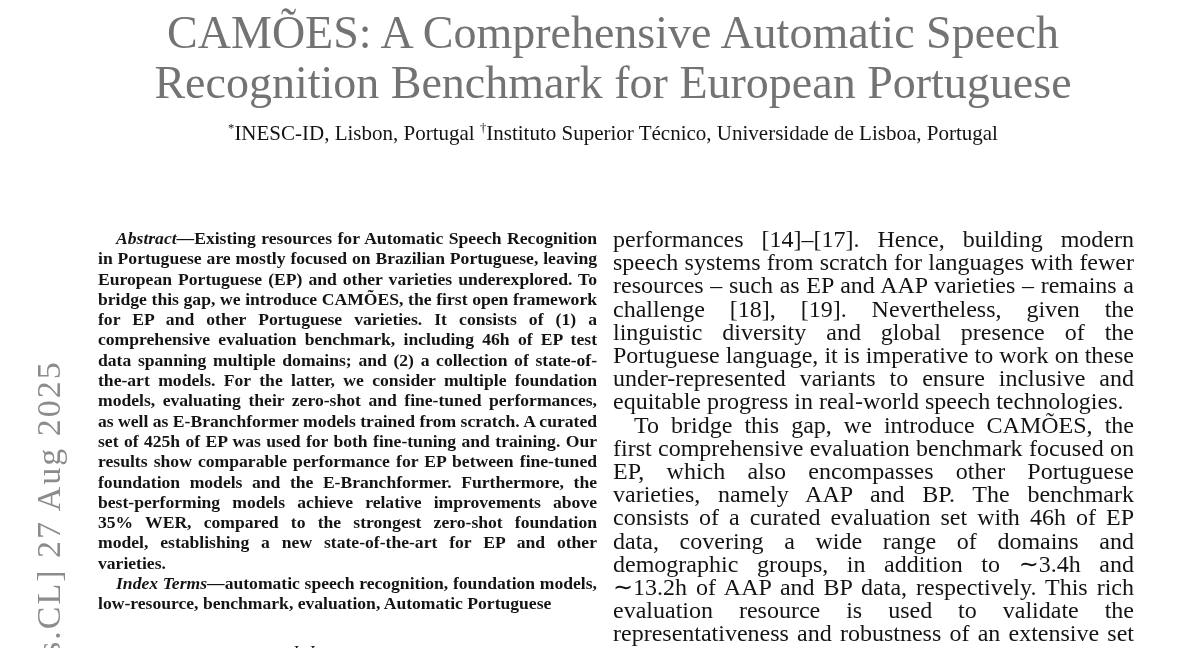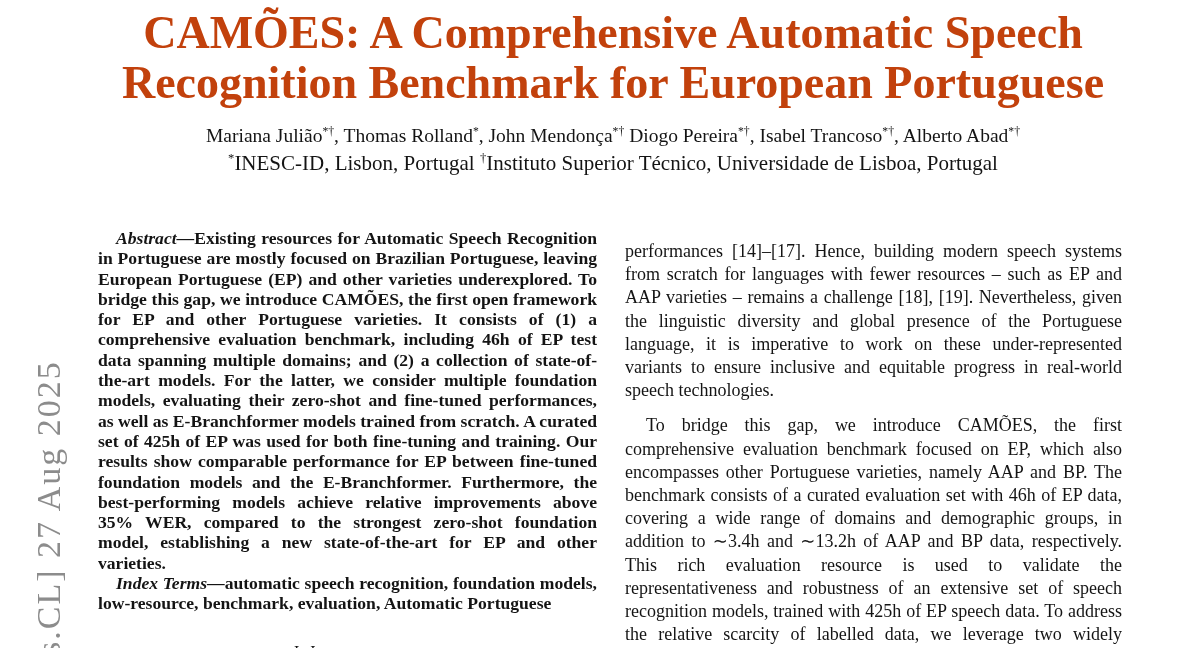--- a/index.html
+++ b/index.html
@@ -25,22 +25,22 @@
     color: #8c8c8c;
   }
 
   
   .header { position: absolute; left: 88px; top: 0; width: 1050px; text-align: center; }
   .paper-title {
     margin: 8px auto 12px;
     max-width: 1005px;
     font-size: 46px;
     line-height: 50px;
-    font-weight: bold;
-    color: #c2410c;
+    font-weight: normal;
+    color: #737373;
   }
   .authors { margin-top: 13px; font-size: 19.5px; line-height: 29px; }
   .affiliation { margin-top: 1px; font-size: 21px; }
   sup { font-size: 60%; line-height: 0; }
 
   
   .columns {
     position: absolute;
     left: 98px; top: 228px;
     width: 1036px; height: 420px;
@@ -62,39 +62,38 @@
   .lead { font-style: italic; }
 
   .section-heading {
     margin-top: 29px;
     text-align: center;
     font-size: 16px;
   }
   .sc { font-variant: small-caps; margin-left: 7px; letter-spacing: 0.5px; }
 
   .body-par {
-    margin: 12px;
-    font-size: 18px;
+    margin: 0;
+    font-size: 24px;
     line-height: 23.2px;
     text-align: justify;
   }
   .indent { text-indent: 21px; }
 </style>
 </head>
 <body>
 
 <div class="page">
 
   <div class="arxiv-stamp">cs.CL] 27 Aug 2025</div>
 
   <div class="header">
     <h1 class="paper-title">CAMÕES: A Comprehensive Automatic Speech Recognition Benchmark for European Portuguese</h1>
 
     <div class="authors">
-      <div>Mariana Julião<sup>*†</sup>, Thomas Rolland<sup>*</sup>, John Mendonça<sup>*†</sup> Diogo Pereira<sup>*†</sup>, Isabel Trancoso<sup>*†</sup>, Alberto Abad<sup>*†</sup></div>
     </div>
 
     <div class="affiliation"><sup>*</sup>INESC-ID, Lisbon, Portugal <sup>†</sup>Instituto Superior Técnico, Universidade de Lisboa, Portugal</div>
   </div>
 
   <div class="columns">
 
     <div class="col col-left">
       <p class="abstract-par"><span class="lead">Abstract</span><span>—Existing resources for Automatic Speech Recognition in Portuguese are mostly focused on Brazilian Portuguese, leaving European Portuguese (EP) and other varieties underexplored. To bridge this gap, we introduce CAMÕES, the first open framework for EP and other Portuguese varieties. It consists of (1) a comprehensive evaluation benchmark, including 46h of EP test data spanning multiple domains; and (2) a collection of state-of-the-art models. For the latter, we consider multiple foundation models, evaluating their zero-shot and fine-tuned performances, as well as E-Branchformer models trained from scratch. A curated set of 425h of EP was used for both fine-tuning and training. Our results show comparable performance for EP between fine-tuned foundation models and the E-Branchformer. Furthermore, the best-performing models achieve relative improvements above 35% WER, compared to the strongest zero-shot foundation model, establishing a new state-of-the-art for EP and other varieties.</span></p>
 

